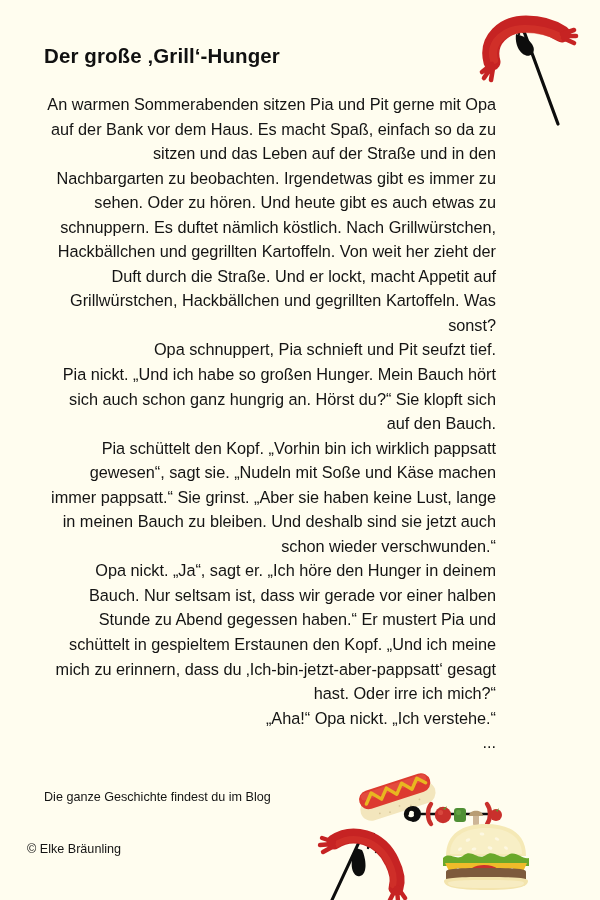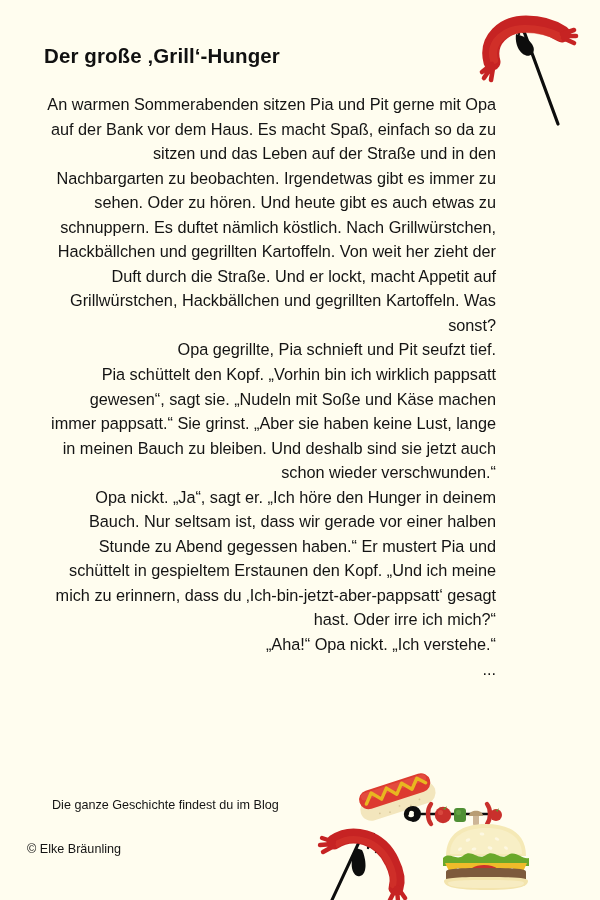--- a/index.html
+++ b/index.html
@@ -55,21 +55,21 @@
 
   
   .footer-block {
     position: absolute;
     left: 44px;
     top: 789px;
     font-size: 12.6px;
     line-height: 16.5px;
     color: #141414;
   }
-  .footer-line { margin: 8px; white-space: nowrap; }
+  .footer-line { margin: 0; white-space: nowrap; }
   .copyright {
     position: absolute;
     left: 27px;
     top: 842px;
     font-size: 12.6px;
     color: #141414;
     white-space: nowrap;
   }
 
   
@@ -103,21 +103,22 @@
       <path d="M24 56 C19 38, 35 25, 55 25 C72 25, 84 30, 90 33" stroke="#d83a2e" stroke-width="8" fill="none" stroke-linecap="round" opacity="0.55"></path>
 
       <path d="M22 60 L12 68 M22 62 L14 74 M23 64 L21 76" stroke="#c62323" stroke-width="4.6" stroke-linecap="round"></path>
 
       <path d="M92 30 L104 26 M93 32 L106 32 M93 34 L104 39" stroke="#c62323" stroke-width="4.6" stroke-linecap="round"></path>
     </svg>
   </div>
 
   <div class="body-text">
     <p class="para">An warmen Sommerabenden sitzen Pia und Pit gerne mit Opa auf der Bank vor dem Haus. Es macht Spaß, einfach so da zu sitzen und das Leben auf der Straße und in den Nachbargarten zu beobachten. Irgendetwas gibt es immer zu sehen. Oder zu hören. Und heute gibt es auch etwas zu schnuppern. Es duftet nämlich köstlich. Nach Grillwürstchen, Hackbällchen und gegrillten Kartoffeln. Von weit her zieht der Duft durch die Straße. Und er lockt, macht Appetit auf Grillwürstchen, Hackbällchen und gegrillten Kartoffeln. Was sonst?</p>
-    <p class="para">Opa gegrillte, Pia schnieft und Pit seufzt tief.</p>
+    <p class="para">Opa schnuppert, Pia schnieft und Pit seufzt tief.</p>
+    <p class="para">Pia nickt. „Und ich habe so großen Hunger. Mein Bauch hört sich auch schon ganz hungrig an. Hörst du?“ Sie klopft sich auf den Bauch.</p>
     <p class="para">Pia schüttelt den Kopf. „Vorhin bin ich wirklich pappsatt gewesen“, sagt sie. „Nudeln mit Soße und Käse machen immer pappsatt.“ Sie grinst. „Aber sie haben keine Lust, lange in meinen Bauch zu bleiben. Und deshalb sind sie jetzt auch schon wieder verschwunden.“</p>
     <p class="para">Opa nickt. „Ja“, sagt er. „Ich höre den Hunger in deinem Bauch. Nur seltsam ist, dass wir gerade vor einer halben Stunde zu Abend gegessen haben.“ Er mustert Pia und schüttelt in gespieltem Erstaunen den Kopf. „Und ich meine mich zu erinnern, dass du ‚Ich-bin-jetzt-aber-pappsatt‘ gesagt hast. Oder irre ich mich?“</p>
     <p class="para">„Aha!“ Opa nickt. „Ich verstehe.“</p>
     <p class="para">...</p>
   </div>
 
   <div class="footer-block">
     <p class="footer-line">Die ganze Geschichte findest du im Blog</p>
   </div>
   <div class="copyright">© Elke Bräunling</div>

